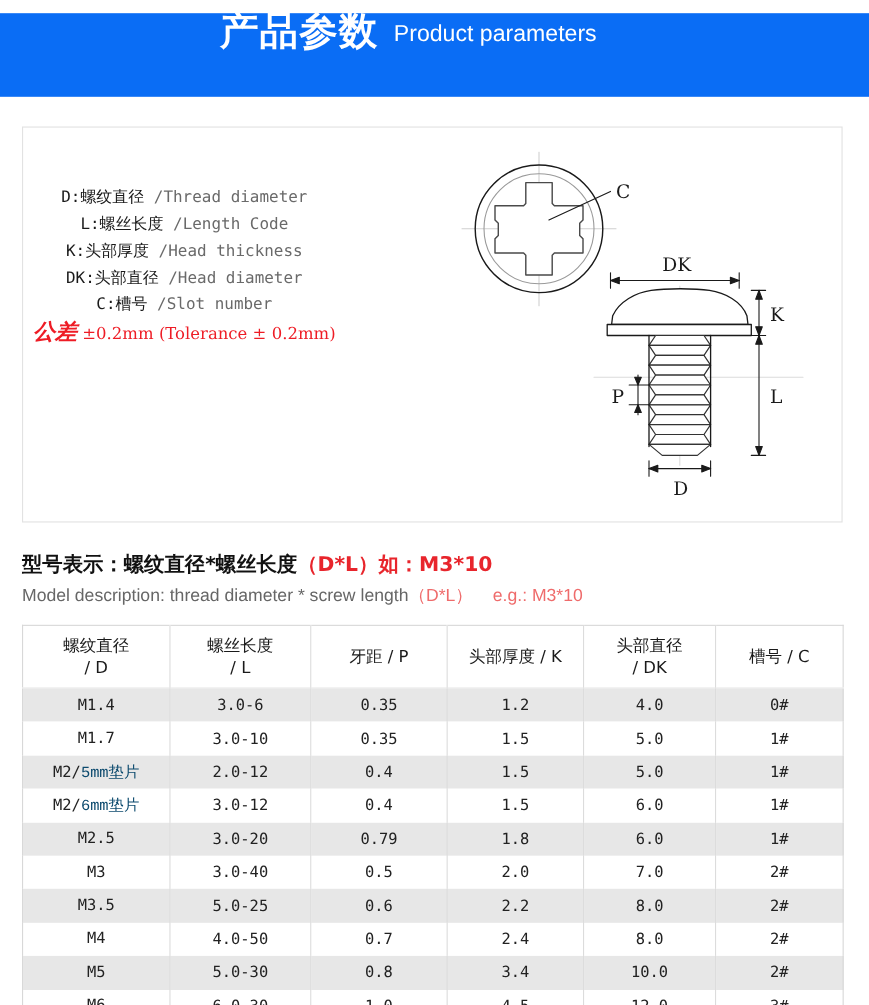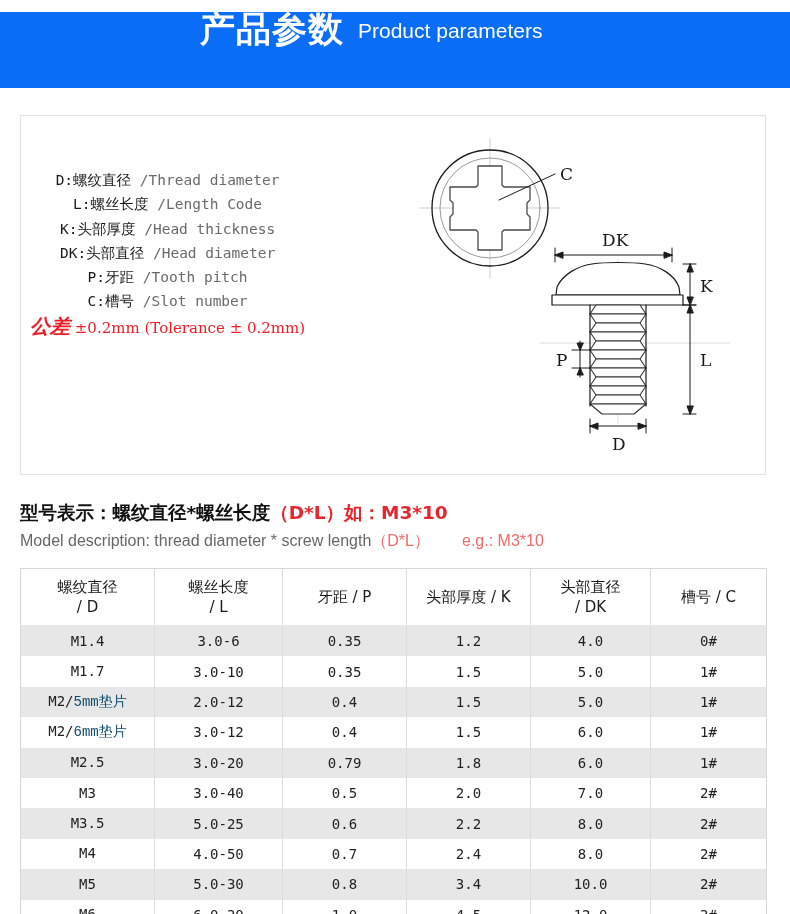--- a/index.html
+++ b/index.html
@@ -106,21 +106,21 @@
   .model-en {
     position: absolute;
     left: 20px;
     top: 531px;
     font-size: 16px;
     color: #666666;
     font-family: "Liberation Sans", sans-serif;
     white-space: nowrap;
   }
   .model-en .red { color: #ef6b6b; }
-  .model-en .eg { color: #ef6b6b; margin-left: 32px; }
+  .model-en .eg { color: #ef6b6b; margin-left: 18px; }
 
   
   .spec-table {
     position: absolute;
     left: 20px;
     top: 568px;
     width: 746px;
     border-collapse: collapse;
     table-layout: fixed;
     background: #ffffff;
@@ -174,21 +174,20 @@
   <span class="banner-title-en">Product parameters</span>
 </div>
 
 <div class="diagram-panel"></div>
 
 <div class="legend">
   <div><span>D:</span><span class="cn">螺纹直径</span> <span class="sl">/Thread diameter</span></div>
   <div><span>L:</span><span class="cn">螺丝长度</span> <span class="sl">/Length Code</span></div>
   <div><span>K:</span><span class="cn">头部厚度</span> <span class="sl">/Head thickness</span></div>
   <div><span>DK:</span><span class="cn">头部直径</span> <span class="sl">/Head diameter</span></div>
-  <div><span>P:</span><span class="cn">牙距</span> <span class="sl">/Tooth pitch</span></div>
   <div><span>C:</span><span class="cn">槽号</span> <span class="sl">/Slot number</span></div>
   <div class="tol"><span class="tcn">公差</span> <span>±0.2mm</span> <span>(Tolerance ± 0.2mm)</span></div>
 </div>
 
 <div class="drawing">
 <svg width="366" height="320" viewBox="0 0 366 320" xmlns="http://www.w3.org/2000/svg">
   <g fill="none" stroke="#000000" stroke-width="1.1" stroke-linejoin="round" stroke-linecap="round">
 
     <g stroke="#cfcfcf" stroke-width="1">
       <line x1="20" y1="70" x2="160" y2="70"></line>

